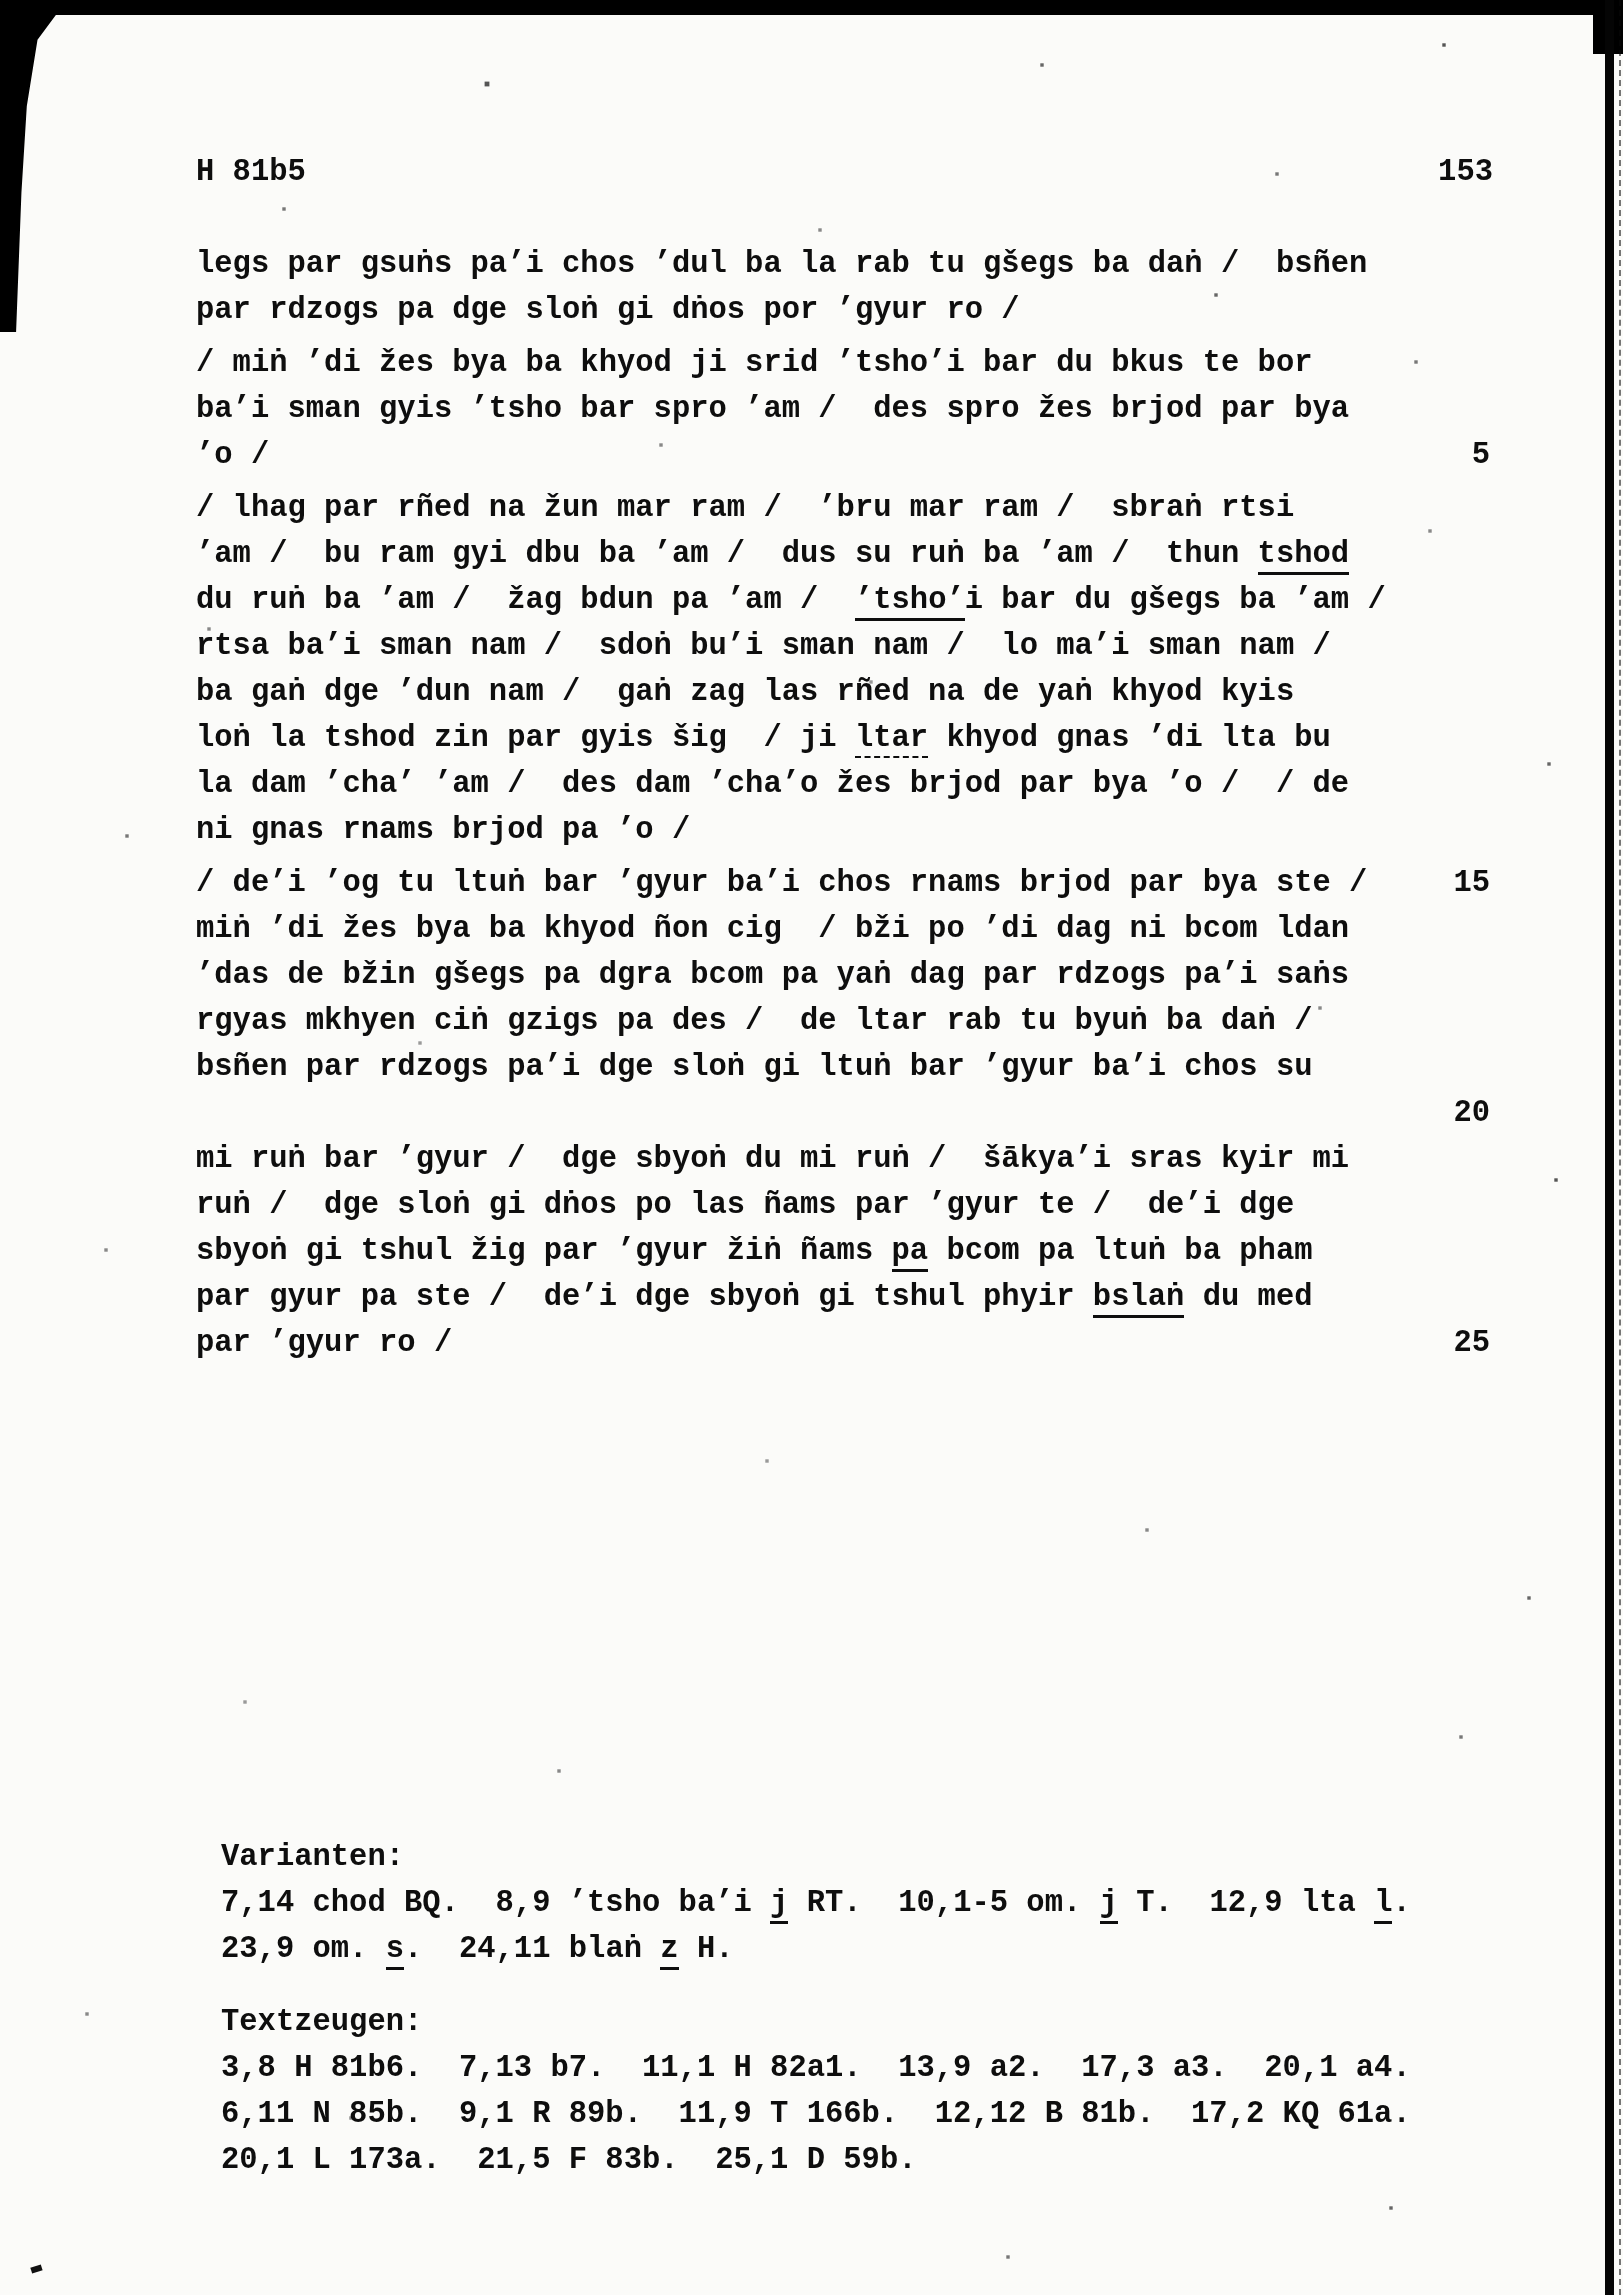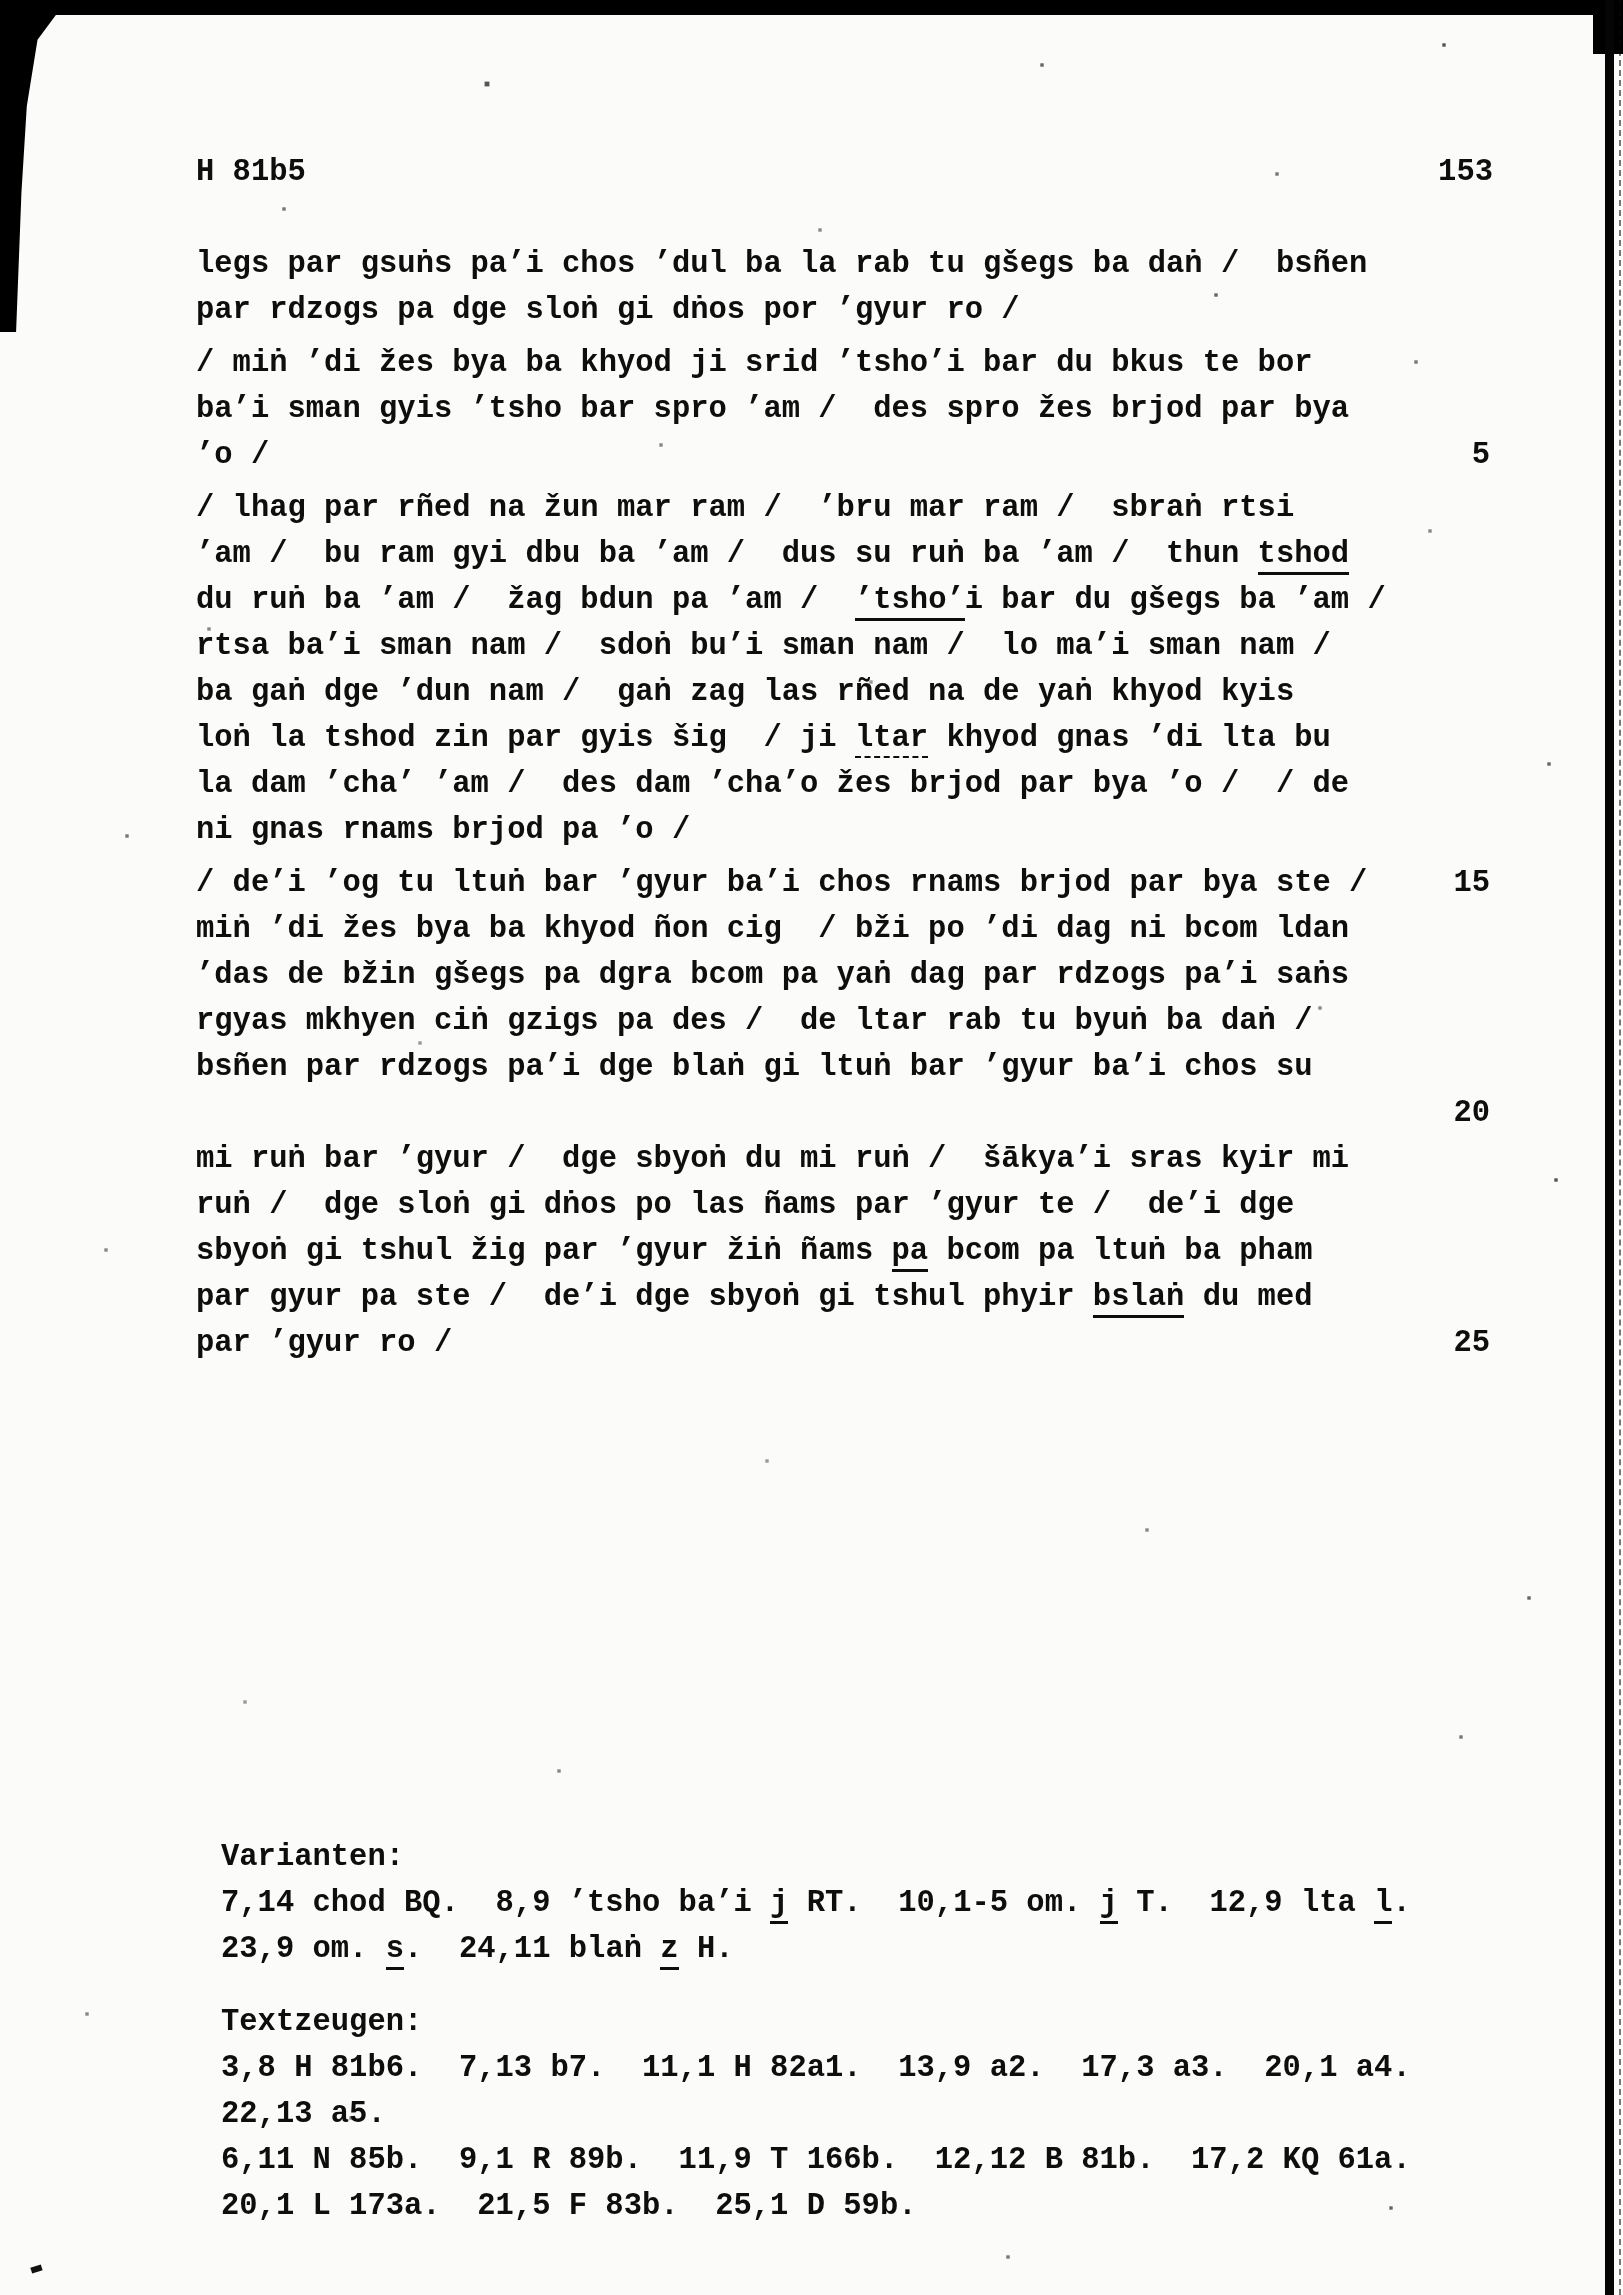--- a/index.html
+++ b/index.html
@@ -78,36 +78,35 @@
     <div class="tl"><span class="seg">du ruṅ ba ’am /  žag bdun pa ’am /  </span><span class="seg u-s">’tsho’</span><span class="seg">i bar du gšegs ba ’am /</span></div>
     <div class="tl"><span class="seg">rtsa ba’i sman nam /  sdoṅ bu’i sman nam /  lo ma’i sman nam /</span></div>
     <div class="tl"><span class="seg">ba gaṅ dge ’dun nam /  gaṅ zag las rñed na de yaṅ khyod kyis</span></div>
     <div class="tl"><span class="seg">loṅ la tshod zin par gyis šig  / ji </span><span class="seg u-d">ltar</span><span class="seg"> khyod gnas ’di lta bu</span></div>
     <div class="tl"><span class="seg">la dam ’cha’ ’am /  des dam ’cha’o žes brjod par bya ’o /  / de</span></div>
     <div class="tl"><span class="seg">ni gnas rnams brjod pa ’o /</span></div>
     <div class="tl para"><span class="seg">/ de’i ’og tu ltuṅ bar ’gyur ba’i chos rnams brjod par bya ste /</span><span class="linenum">15</span></div>
     <div class="tl"><span class="seg">miṅ ’di žes bya ba khyod ñon cig  / bži po ’di dag ni bcom ldan</span></div>
     <div class="tl"><span class="seg">’das de bžin gšegs pa dgra bcom pa yaṅ dag par rdzogs pa’i saṅs</span></div>
     <div class="tl"><span class="seg">rgyas mkhyen ciṅ gzigs pa des /  de ltar rab tu byuṅ ba daṅ /</span></div>
-    <div class="tl"><span class="seg">bsñen par rdzogs pa’i dge blaṅ gi ltuṅ bar ’gyur ba’i chos su</span></div>
+    <div class="tl"><span class="seg">bsñen par rdzogs pa’i dge sloṅ gi ltuṅ bar ’gyur ba’i chos su</span></div>
     <div class="tl"><span class="linenum">20</span></div>
     <div class="tl"><span class="seg">mi ruṅ bar ’gyur /  dge sbyoṅ du mi ruṅ /  šākya’i sras kyir mi</span></div>
     <div class="tl"><span class="seg">ruṅ /  dge sloṅ gi dṅos po las ñams par ’gyur te /  de’i dge</span></div>
     <div class="tl"><span class="seg">sbyoṅ gi tshul žig par ’gyur žiṅ ñams </span><span class="seg u-s">pa</span><span class="seg"> bcom pa ltuṅ ba pham</span></div>
     <div class="tl"><span class="seg">par gyur pa ste /  de’i dge sbyoṅ gi tshul phyir </span><span class="seg u-s">bslaṅ</span><span class="seg"> du med</span></div>
     <div class="tl"><span class="seg">par ’gyur ro /</span><span class="linenum">25</span></div>
   </div>
 
 <div id="apparatus" class="txt">
   <div class="app-heading">Varianten:</div>
   <div id="varianten-lines">
       <div class="tl"><span class="seg">7,14 chod BQ.  8,9 ’tsho ba’i </span><span class="seg u-s">j</span><span class="seg"> RT.  10,1-5 om. </span><span class="seg u-s">j</span><span class="seg"> T.  12,9 lta </span><span class="seg u-s">l</span><span class="seg">.</span></div>
       <div class="tl"><span class="seg">23,9 om. </span><span class="seg u-s">s</span><span class="seg">.  24,11 blaṅ </span><span class="seg u-s">z</span><span class="seg"> H.</span></div>
     </div>
   <div class="app-heading gap-before">Textzeugen:</div>
   <div id="textzeugen-lines">
       <div class="tl"><span class="seg">3,8 H 81b6.  7,13 b7.  11,1 H 82a1.  13,9 a2.  17,3 a3.  20,1 a4.</span></div>
-      <div class="tl"><span class="seg">22,13 a5.</span></div>
       <div class="tl"><span class="seg">6,11 N 85b.  9,1 R 89b.  11,9 T 166b.  12,12 B 81b.  17,2 KQ 61a.</span></div>
       <div class="tl"><span class="seg">20,1 L 173a.  21,5 F 83b.  25,1 D 59b.</span></div>
     </div>
 </div>
 
 
 </body></html>

